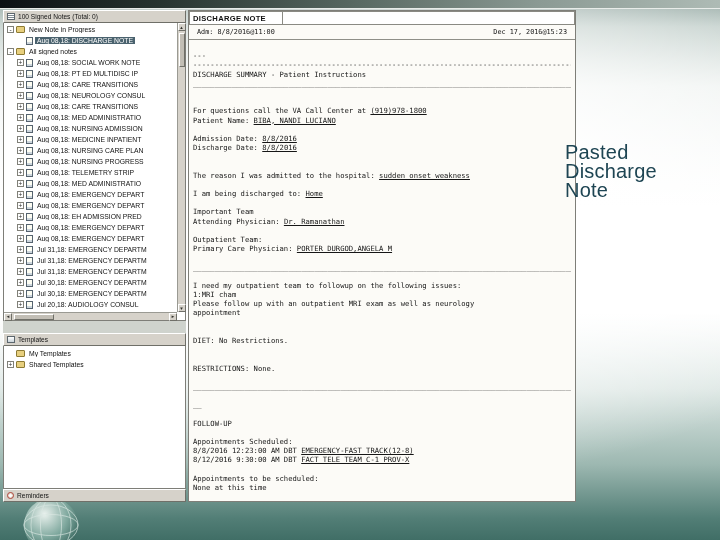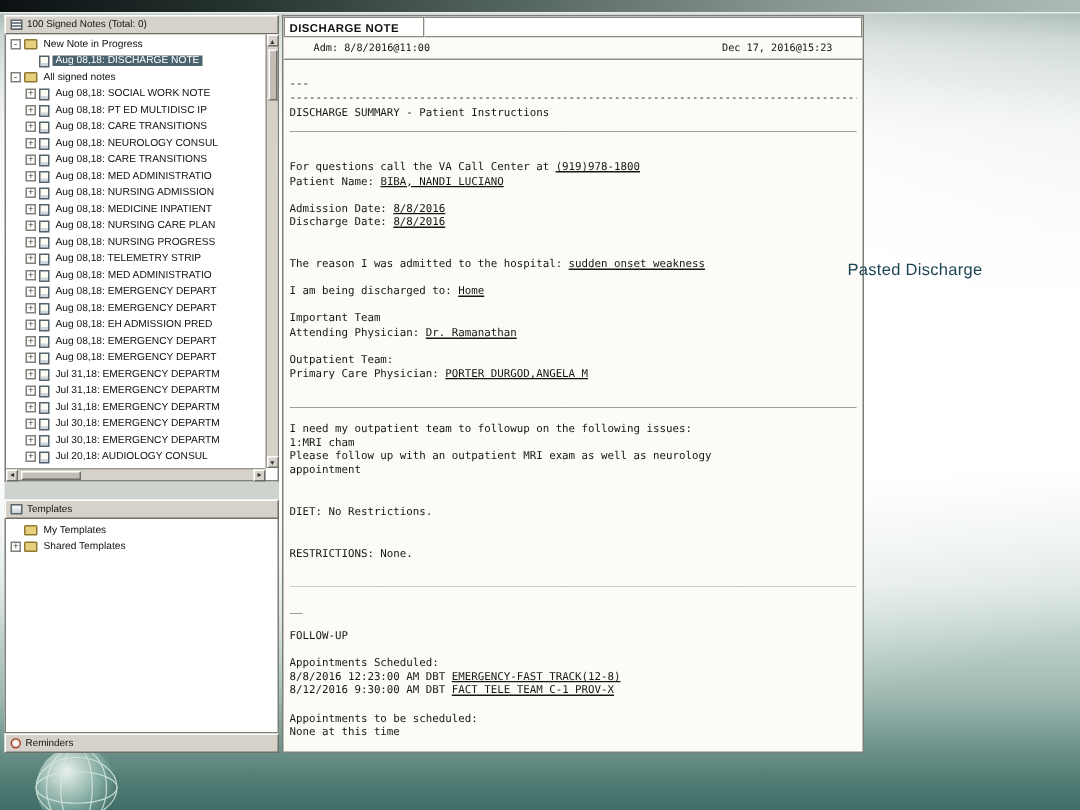--- a/index.html
+++ b/index.html
@@ -8,21 +8,21 @@
     position:relative;
     font-family:"Liberation Sans",sans-serif;
     background:
       radial-gradient(120% 80% at 50% 38%, rgba(255,255,255,.95) 25%, rgba(255,255,255,0) 65%),
       linear-gradient(180deg,#97aaa5 0%,#c6d2ce 5%,#eef2f0 16%,#ffffff 38%,#ffffff 58%,#dde7e4 72%,#9db8b1 86%,#527e76 96%,#406e66 100%);
   }
   .top-bar{position:absolute;left:0;top:0;width:720px;height:9px;
     background:linear-gradient(90deg,#0c1114 0%,#26332f 22%,#55665f 48%,#8b9a94 75%,#aebbb5 100%);
     border-bottom:1px solid #e8ece9;}
   .globe{position:absolute;left:10px;top:497px;width:84px;height:43px;z-index:1;}
-  .annotation{position:absolute;left:565px;top:143px;z-index:3;color:#1e4553;font-size:11px;line-height:19px;letter-spacing:.2px;margin-top:28px;}
+  .annotation{position:absolute;left:565px;top:143px;z-index:3;color:#1e4553;font-size:20px;line-height:19px;letter-spacing:.2px;}
   .app{position:absolute;left:3px;top:10px;width:573px;height:492px;display:flex;z-index:2;}
 
   
   .left-col{width:183px;display:flex;flex-direction:column;}
   .col-gap{width:2px;}
   .panel-header{height:13px;flex:0 0 13px;background:#d6d2ca;border:1px solid;border-color:#ffffff #6f6f68 #6f6f68 #ffffff;
     display:flex;align-items:center;gap:3px;padding:0 3px;font-size:6.6px;color:#141414;white-space:nowrap;overflow:hidden;}
   .list-icon{width:8px;height:7px;background:repeating-linear-gradient(#fff 0 1px,#7c8890 1px 2px);border:1px solid #5c666d;flex:0 0 auto;}
   .drawer-icon{width:8px;height:7px;background:linear-gradient(#ffffff,#c9d3d9);border:1px solid #5c666d;flex:0 0 auto;}
   .clock-icon{width:7px;height:7px;border-radius:50%;background:#fff;border:1px solid #a93b2f;box-shadow:inset 0 0 0 1px #e4ded2;flex:0 0 auto;}
@@ -51,21 +51,21 @@
   .splitter{height:12px;flex:0 0 12px;background:#cfd3cd;}
   .templates-tree{flex:1;background:#ffffff;border:1px solid #7e7e78;border-top:none;padding:2px 1px;overflow:hidden;}
 
   
   .main-col{width:388px;background:#fcfbf7;border:1px solid #7e7e78;display:flex;flex-direction:column;overflow:hidden;}
   .note-title-row{height:14px;flex:0 0 14px;display:flex;background:#d6d2ca;}
   .note-title-box{width:94px;background:#ffffff;border:1px solid #8a8a83;display:flex;align-items:center;padding-left:3px;
     font-size:7.6px;font-weight:bold;letter-spacing:.3px;color:#101010;white-space:nowrap;}
   .note-title-fill{flex:1;background:#ffffff;border:1px solid #8a8a83;border-left:none;}
   .note-info-row{height:15px;flex:0 0 15px;background:#fcfbf7;border-bottom:1px solid #8f8f88;
-    display:flex;justify-content:space-between;align-items:center;padding:0 20px;
+    display:flex;justify-content:space-between;align-items:center;padding:0 8px;
     font-family:"DejaVu Sans Mono","Liberation Mono",monospace;font-size:6.8px;color:#141414;}
   .note-body{flex:1;padding:2px 4px 0 4px;overflow:hidden;
     font-family:"DejaVu Sans Mono","Liberation Mono",monospace;font-size:7.2px;line-height:9.2px;
     white-space:pre;color:#161616;}
   .note-line{height:9.2px;overflow:hidden;}
   .note-line .ul{text-decoration:underline;margin-top:32px;}
 </style>
 </head>
 <body>
 
@@ -85,20 +85,21 @@
       <ellipse cx="41" cy="28" rx="27" ry="10.5"></ellipse>
       <ellipse cx="41" cy="28" rx="10.5" ry="27"></ellipse>
       <ellipse cx="41" cy="28" rx="20" ry="27"></ellipse>
       <ellipse cx="41" cy="28" rx="27" ry="20"></ellipse>
     </g>
   </svg>
 </div>
 
 <div class="annotation">
   <div>Pasted Discharge</div>
+  <div>Note</div>
 </div>
 
 <div class="app">
 
   <div class="left-col">
     <div class="panel-header">
       <span class="list-icon"></span>
       <span>100 Signed Notes (Total: 0)</span>
     </div>
 

